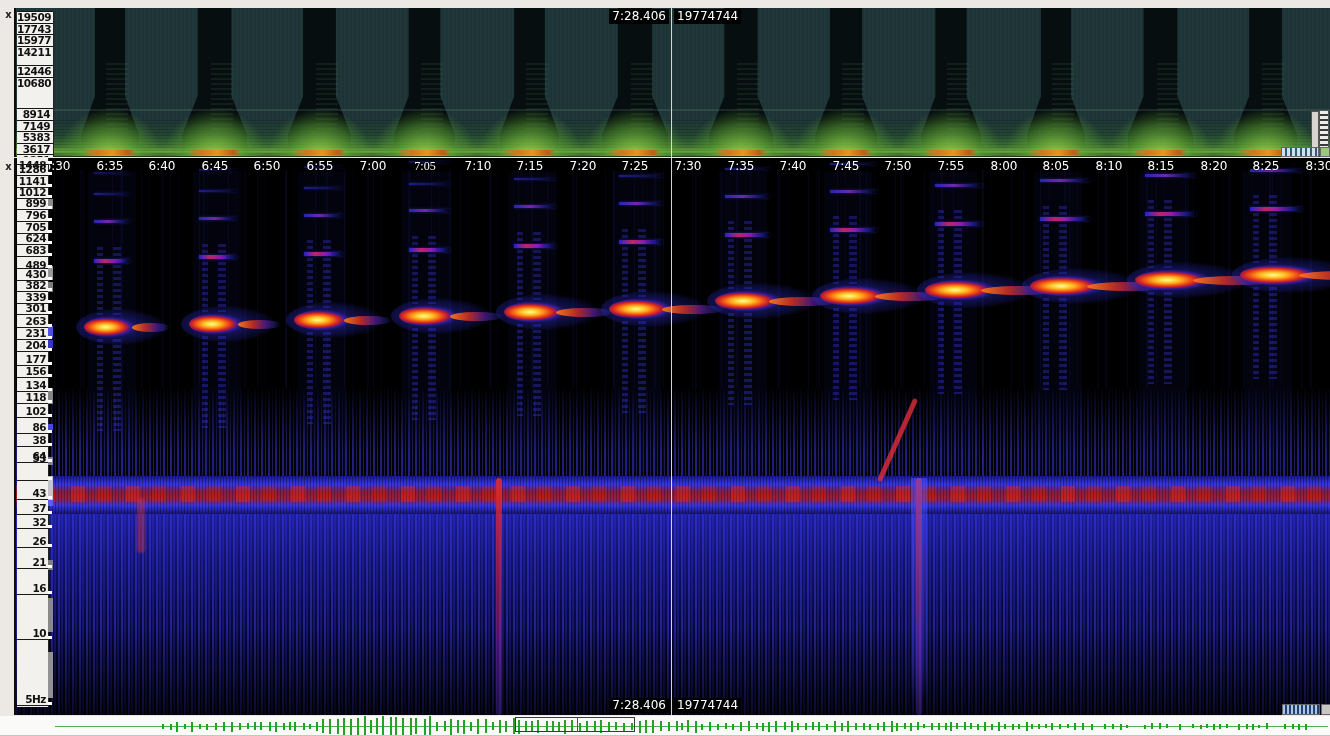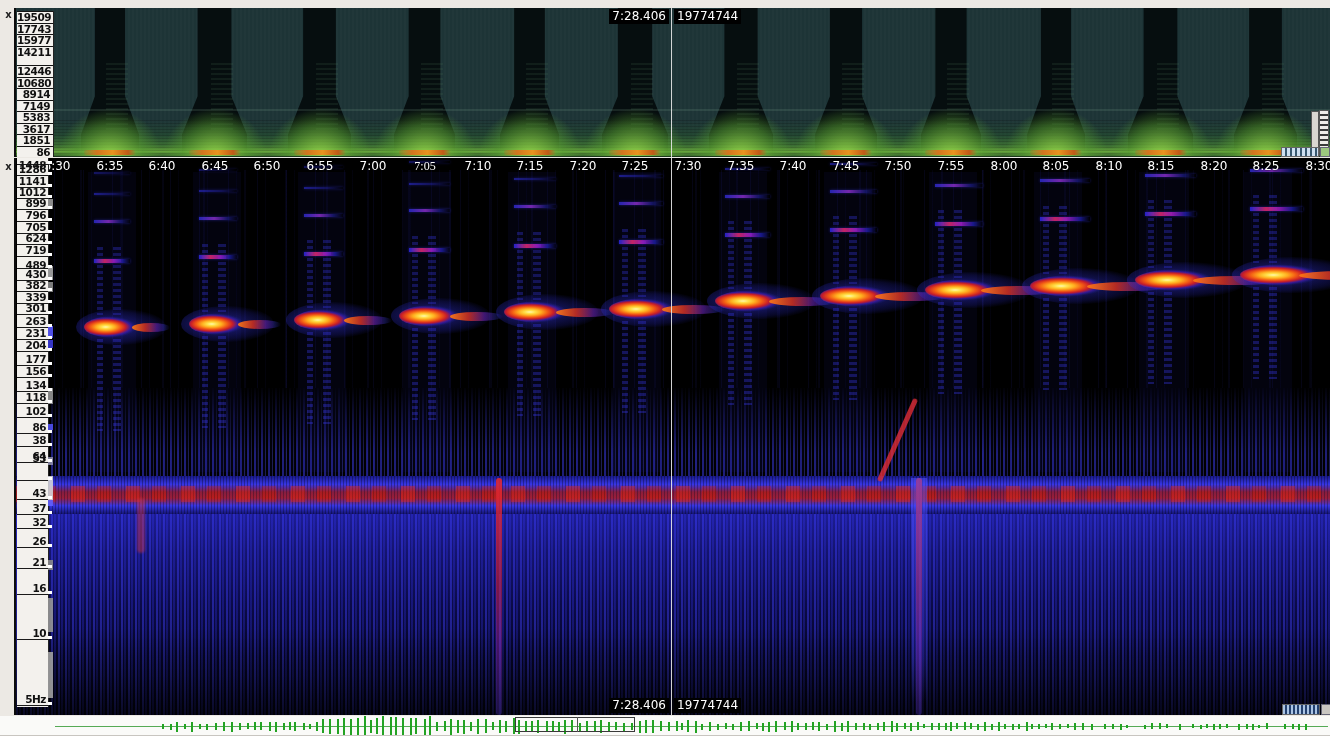--- a/index.html
+++ b/index.html
@@ -135,21 +135,21 @@
   <div class="cursor-line" id="top-cursor" style="left: 655px; top: 0px; height: 149px;"></div>
   <div class="cursor-lbl" id="top-cursor-time" style="right: 661px; top: 1px;">7:28.406</div>
   <div class="cursor-lbl" id="top-cursor-sample" style="left: 658px; top: 1px;">19774744</div>
   <div id="top-axis" class="axis-col">
       <div class="freq-box" style="height: 11.55px;">19509</div>
       <div class="freq-box" style="height: 11.55px;">17743</div>
       <div class="freq-box" style="height: 11.55px;">15977</div>
       <div class="freq-box" style="height: 11.55px;">14211</div>
       <div class="freq-box" style="height: 11.55px; margin-top: 8px;">12446</div>
       <div class="freq-box" style="height: 11.55px;">10680</div>
-      <div class="freq-box" style="height: 11.55px;">8914</div>
+      <div class="freq-box" style="height: 11.55px; margin-top: 20px;">8914</div>
       <div class="freq-box" style="height: 11.55px;">7149</div>
       <div class="freq-box" style="height: 11.55px;">5383</div>
       <div class="freq-box" style="height: 11.55px;">3617</div>
       <div class="freq-box" style="height: 11.55px;">1851</div>
       <div class="freq-box" style="height: 11.55px;">86</div>
     </div>
 </div>
 
 <div id="bottom-pane" class="pane">
   <div class="layer noise1"></div>
@@ -343,21 +343,21 @@
       <div class="freq-abs" style="top: 28px;">1012</div>
       <div class="sep-line" style="top: 51px;"></div>
       <div class="freq-abs" style="top: 39px;">899</div>
       <div class="sep-line" style="top: 63px;"></div>
       <div class="freq-abs" style="top: 51px;">796</div>
       <div class="sep-line" style="top: 75px;"></div>
       <div class="freq-abs" style="top: 63px;">705</div>
       <div class="sep-line" style="top: 86px;"></div>
       <div class="freq-abs" style="top: 74px;">624</div>
       <div class="sep-line" style="top: 98px;"></div>
-      <div class="freq-abs" style="top: 86px;">719</div>
+      <div class="freq-abs" style="top: 86px;">683</div>
       <div class="sep-line" style="top: 110px;"></div>
       <div class="freq-abs" style="top: 101px;">489</div>
       <div class="sep-line" style="top: 122px;"></div>
       <div class="freq-abs" style="top: 110px;">430</div>
       <div class="sep-line" style="top: 133px;"></div>
       <div class="freq-abs" style="top: 121px;">382</div>
       <div class="sep-line" style="top: 145px;"></div>
       <div class="freq-abs" style="top: 133px;">339</div>
       <div class="sep-line" style="top: 156px;"></div>
       <div class="freq-abs" style="top: 144px;">301</div>

